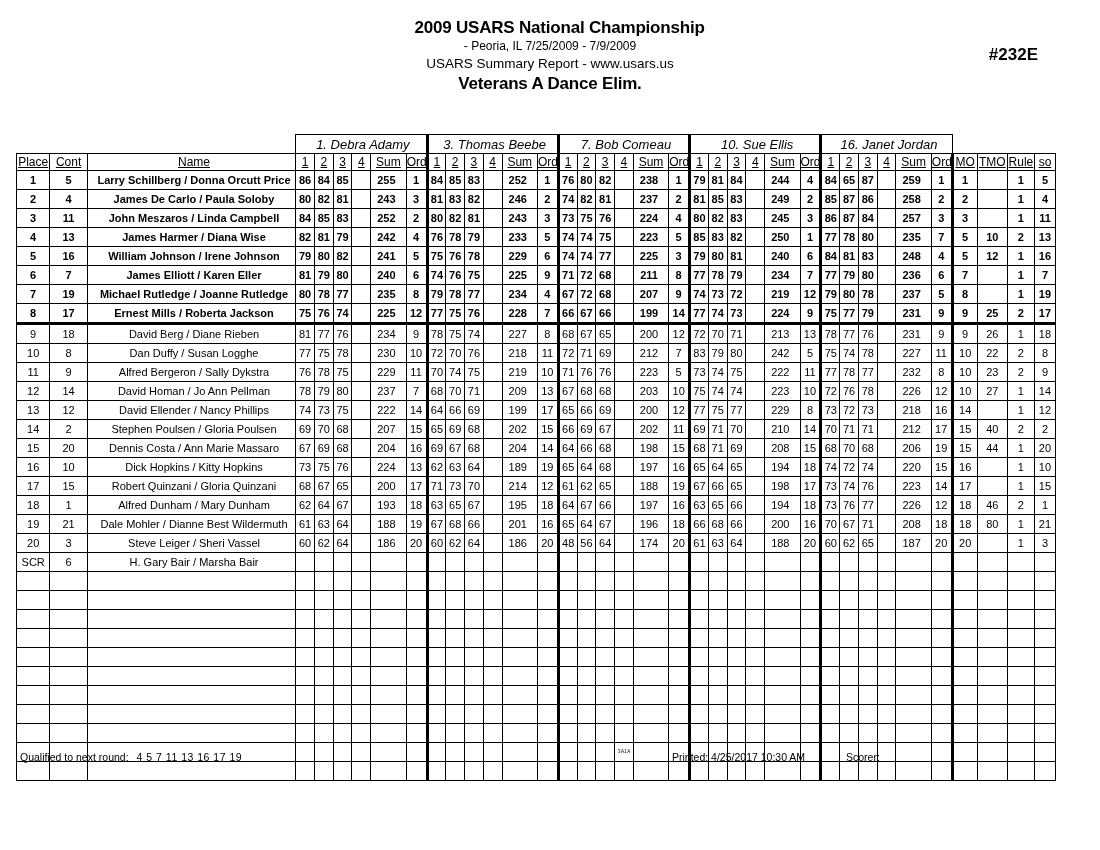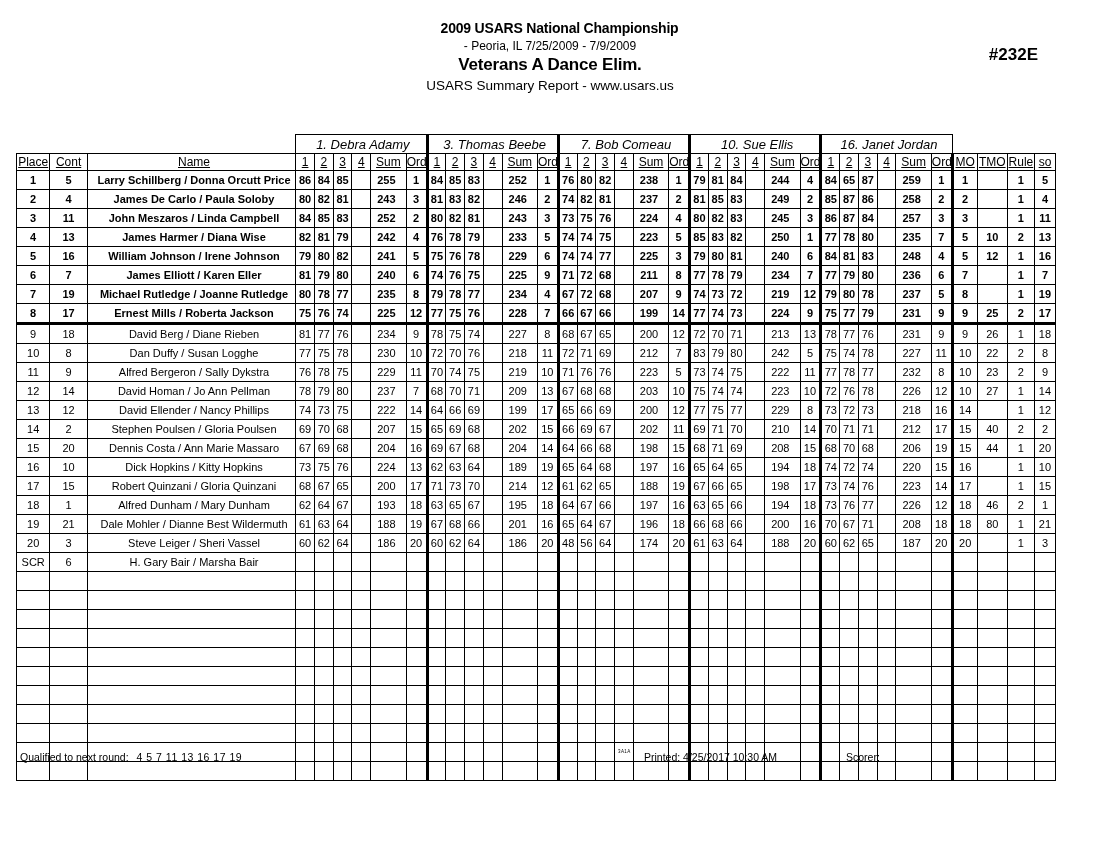--- a/index.html
+++ b/index.html
@@ -31,21 +31,21 @@
   }
   .req-line { display: block; }
   #title-block {
     position: absolute;
     left: 0;
     right: 0;
     top: 18px;
     text-align: center;
   }
   #event-title {
-    font-size: 14px;
+    font-size: 17px;
     font-weight: bold;
     letter-spacing: -0.2px;
     line-height: 20px;
     padding-left: 19px;
   }
   #event-location {
     font-size: 12px;
     line-height: 16px;
   }
   #division-title {
@@ -133,34 +133,34 @@
     height: 22px;
     font-size: 10.5px;
   }
   #qualified { position: absolute; left: 4px; top: 3px; white-space: nowrap; }
   #qualified .qlabel { }
   #qualified .qlist { margin-left: 8px; letter-spacing: 0.5px; }
   #printed-marker {
     position: absolute; left: 602px; top: 1px;
     font-size: 4.5px; letter-spacing: 0.4px;
   }
-  #printed { position: absolute; left: 628px; top: 3px; white-space: nowrap; }
+  #printed { position: absolute; left: 656px; top: 3px; white-space: nowrap; }
   #scorer  { position: absolute; left: 830px; top: 3px; white-space: nowrap; }
 </style>
 </head>
 <body>
 
 <div id="header">
 
 
   <div id="title-block">
     <div id="event-title">2009 USARS National Championship</div>
     <div id="event-location">- Peoria, IL  7/25/2009 - 7/9/2009</div>
+    <div id="report-subtitle">USARS Summary Report - www.usars.us</div>
     <div id="division-title">Veterans A Dance Elim.</div>
-    <div id="report-subtitle">USARS Summary Report - www.usars.us</div>
   </div>
 
   <div id="event-number">#232E</div>
 </div>
 
 <div id="sheet">
   <table class="grid">
     <colgroup>
       <col style="width:32px">
         <col style="width:36px">

